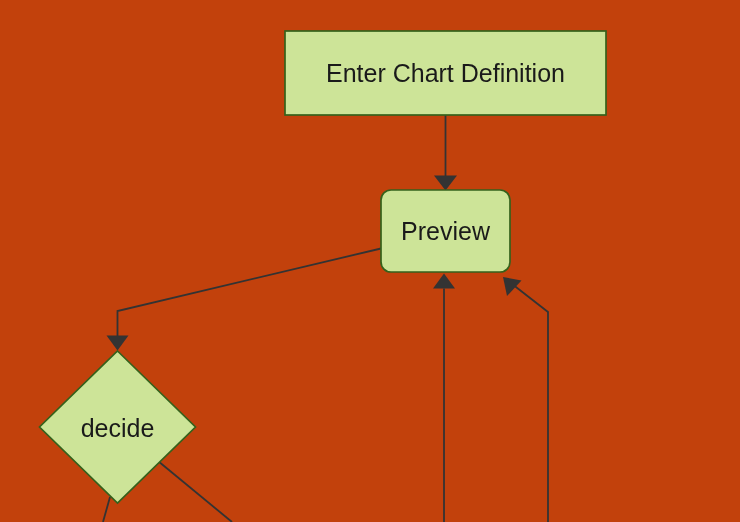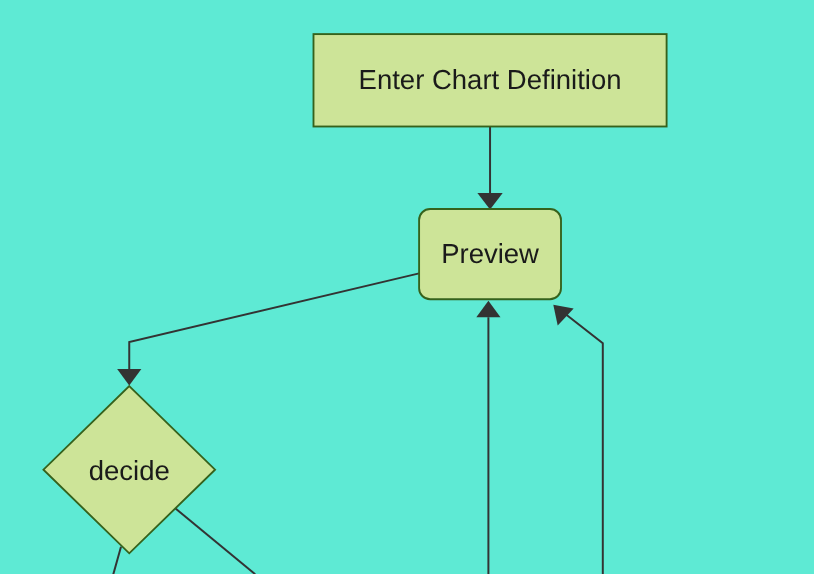--- a/index.html
+++ b/index.html
@@ -3,21 +3,21 @@
 <meta charset="utf-8">
 <style>
   html, body {
     margin: 0;
     padding: 0;
     background: #ffffff;
   }
   .canvas-wrap {
     width: 740px;
     height: 522px;
-    background: #5eead4;
+    background: #c2410c;
     overflow: hidden;
     position: relative;
   }
   svg {
     display: block;
   }
   .node-shape {
     stroke: #35621c;
     stroke-width: 1.7;
   }

